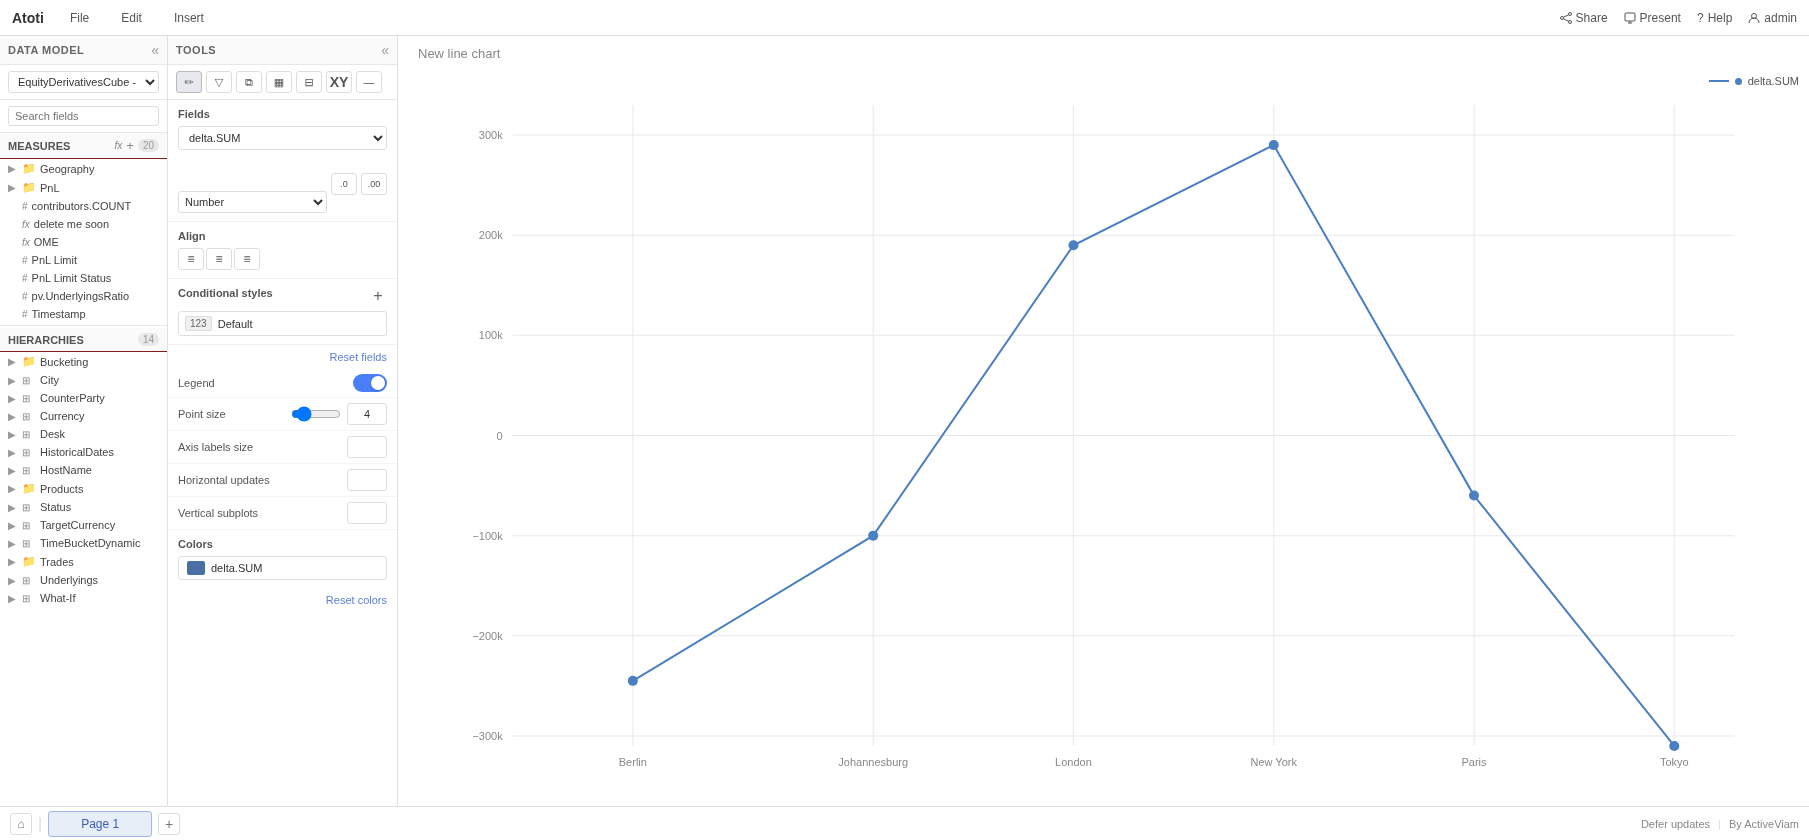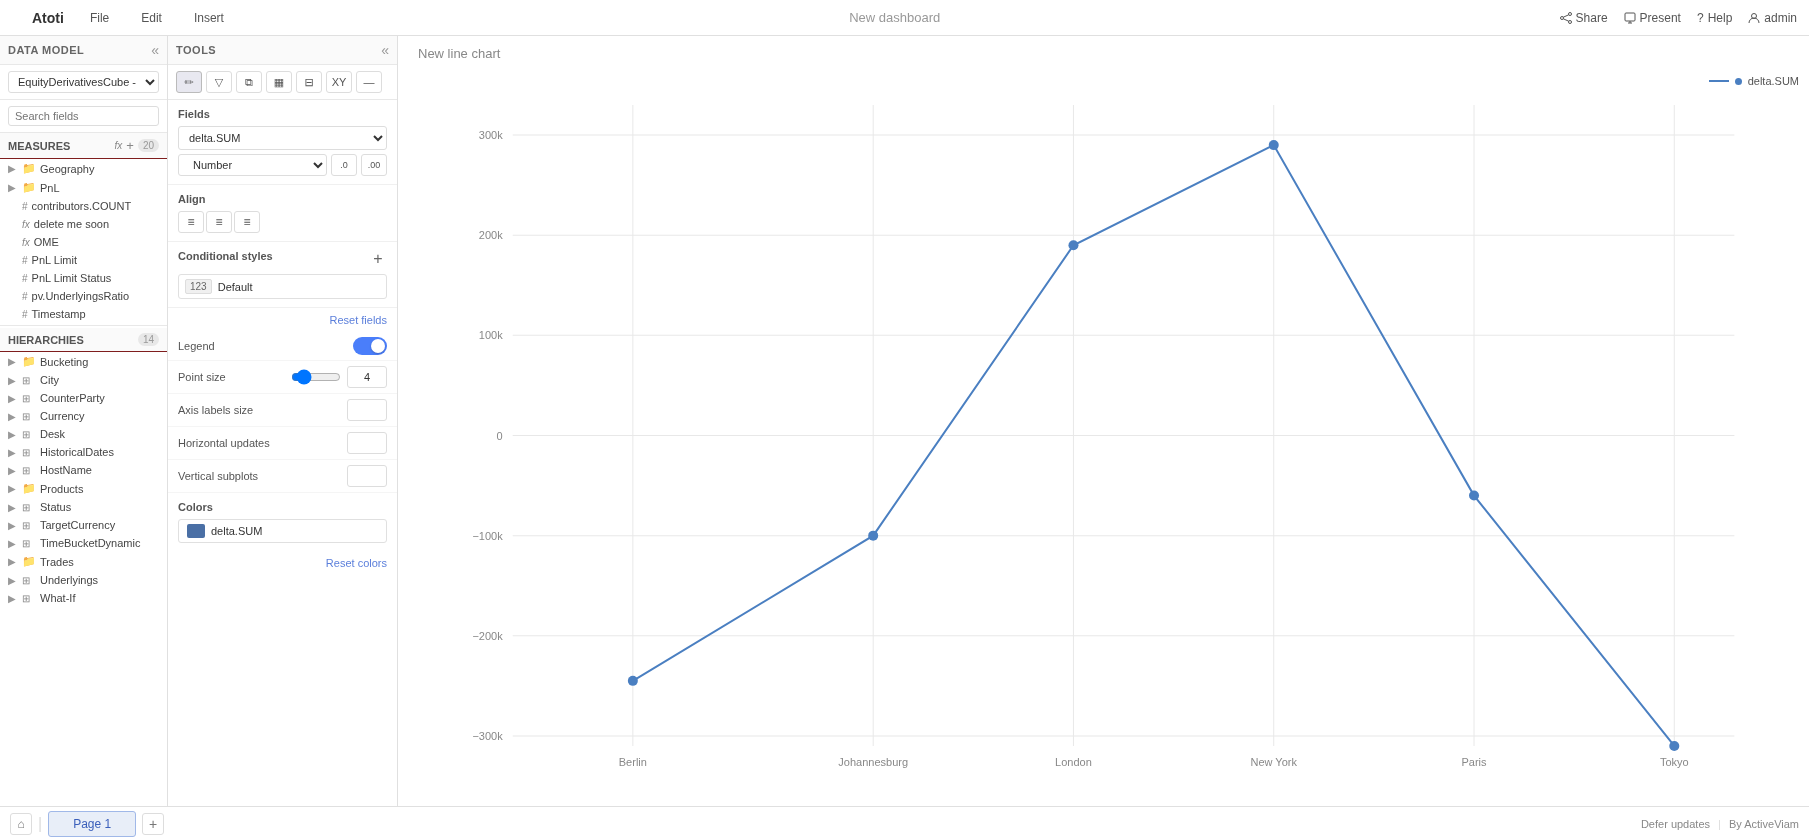--- a/index.html
+++ b/index.html
@@ -1,20 +1,20 @@
 <!DOCTYPE html>
 <html><head>
   <meta charset="utf-8">
   <style>
     * { box-sizing: border-box; margin: 0; padding: 0; }
     body { font-family: -apple-system, BlinkMacSystemFont, 'Segoe UI', sans-serif; font-size: 12px; background: #f5f5f5; color: #333; display: flex; flex-direction: column; height: 840px; overflow: hidden; }
     
     
     .topbar { display: flex; align-items: center; height: 36px; background: #fff; border-bottom: 1px solid #e0e0e0; padding: 0 12px; gap: 20px; flex-shrink: 0; }
-    .app-logo { font-weight: bold; font-size: 14px; color: #333; margin-left: 20px; }
+    .app-logo { font-weight: bold; font-size: 14px; color: #333; }
     .menu-item { font-size: 12px; color: #555; cursor: pointer; padding: 4px 6px; }
     .center-title { flex: 1; text-align: center; color: #999; font-size: 13px; }
     .topbar-right { display: flex; align-items: center; gap: 16px; margin-left: auto; }
     .topbar-right span { font-size: 12px; color: #555; cursor: pointer; display: flex; align-items: center; gap: 4px; }
     
     
     .main-layout { display: flex; flex: 1; overflow: hidden; }
     
     
     .data-model-panel { width: 168px; background: #fff; border-right: 1px solid #e0e0e0; display: flex; flex-direction: column; flex-shrink: 0; }
@@ -41,21 +41,21 @@
     
     .tools-panel { width: 230px; background: #fff; border-right: 1px solid #e0e0e0; display: flex; flex-direction: column; flex-shrink: 0; overflow-y: auto; }
     .tools-header { display: flex; align-items: center; justify-content: space-between; padding: 6px 8px; border-bottom: 1px solid #e8e8e8; background: #fafafa; flex-shrink: 0; }
     .tools-toolbar { display: flex; align-items: center; gap: 4px; padding: 6px 8px; border-bottom: 1px solid #e8e8e8; flex-shrink: 0; }
     .tool-btn { width: 26px; height: 22px; display: flex; align-items: center; justify-content: center; border: 1px solid #ddd; border-radius: 3px; cursor: pointer; background: #fff; font-size: 11px; color: #555; }
     .tool-btn.active { background: #e8e8f0; border-color: #bbb; }
     .tools-section { padding: 8px 10px; border-bottom: 1px solid #f0f0f0; }
     .tools-section-title { font-size: 11px; font-weight: 600; color: #555; margin-bottom: 6px; }
     .field-select { width: 100%; font-size: 11px; border: 1px solid #ddd; border-radius: 3px; padding: 4px 6px; color: #333; background: #fff; }
     .row-two { display: flex; align-items: center; gap: 4px; margin-top: 4px; }
-    .format-select { flex: 1; font-size: 11px; border: 1px solid #ddd; border-radius: 3px; padding: 3px 10px; color: #333; background: #fff; }
+    .format-select { flex: 1; font-size: 11px; border: 1px solid #ddd; border-radius: 3px; padding: 3px 2px; color: #333; background: #fff; margin-top: 37px; }
     .format-btn { width: 26px; height: 22px; display: flex; align-items: center; justify-content: center; border: 1px solid #ddd; border-radius: 3px; cursor: pointer; background: #fff; font-size: 10px; color: #555; }
     .align-group { display: flex; gap: 2px; margin-top: 6px; }
     .align-btn { width: 26px; height: 22px; display: flex; align-items: center; justify-content: center; border: 1px solid #ddd; border-radius: 3px; cursor: pointer; background: #fff; font-size: 12px; color: #555; }
     .date-format-select { width: 100%; font-size: 11px; border: 1px solid #ddd; border-radius: 3px; padding: 3px 5px; color: #666; background: #fff; margin-top: 6px; }
     .cond-styles-header { display: flex; align-items: center; justify-content: space-between; }
     .add-btn { width: 18px; height: 18px; display: flex; align-items: center; justify-content: center; border: none; background: none; cursor: pointer; color: #666; font-size: 16px; line-height: 1; }
     .cond-style-item { display: flex; align-items: center; gap: 6px; margin-top: 6px; border: 1px solid #e0e0e0; border-radius: 3px; padding: 4px 6px; font-size: 11px; background: #fff; }
     .cond-badge { background: #f0f0f0; border: 1px solid #ddd; border-radius: 2px; padding: 1px 4px; font-size: 10px; color: #666; }
     .reset-link { font-size: 11px; color: #5b7fdb; cursor: pointer; text-align: right; padding: 4px 0; display: block; }
     .settings-row { display: flex; align-items: center; justify-content: space-between; padding: 5px 10px; border-bottom: 1px solid #f5f5f5; }
@@ -75,40 +75,39 @@
     
     .chart-area { flex: 1; display: flex; flex-direction: column; background: #fff; overflow: hidden; }
     .chart-header { padding: 10px 20px 4px; font-size: 13px; color: #888; font-weight: 400; }
     .chart-container { flex: 1; position: relative; padding: 10px 20px; overflow: hidden; }
     
     
     .chart-svg { width: 100%; height: 100%; }
     
     
     .bottom-bar { height: 34px; background: #fff; border-top: 1px solid #e0e0e0; display: flex; align-items: center; padding: 0 10px; gap: 6px; flex-shrink: 0; }
-    .page-tab { display: flex; align-items: center; height: 26px; padding: 0 24px; border: 1px solid #e0e0e0; border-radius: 3px; font-size: 12px; color: #555; cursor: pointer; background: #fff; }
+    .page-tab { display: flex; align-items: center; height: 26px; padding: 0 32px; border: 1px solid #e0e0e0; border-radius: 3px; font-size: 12px; color: #555; cursor: pointer; background: #fff; }
     .page-tab.active { background: #e8eef8; border-color: #a0b8e8; color: #3a5fbb; }
     .add-page-btn { width: 22px; height: 22px; display: flex; align-items: center; justify-content: center; border: 1px solid #ddd; border-radius: 3px; cursor: pointer; background: #fff; font-size: 14px; color: #777; }
     .home-btn { width: 22px; height: 22px; display: flex; align-items: center; justify-content: center; border: 1px solid #ddd; border-radius: 3px; cursor: pointer; background: #fff; font-size: 12px; color: #777; }
     .bottom-right { margin-left: auto; display: flex; align-items: center; gap: 8px; font-size: 11px; color: #888; }
     
     
     .chart-legend { position: absolute; top: 10px; right: 10px; display: flex; align-items: center; gap: 6px; font-size: 11px; color: #555; }
     .legend-line { width: 20px; height: 2px; background: #4a7fc1; display: inline-block; vertical-align: middle; }
     .legend-dot { width: 7px; height: 7px; background: #4a7fc1; border-radius: 50%; display: inline-block; vertical-align: middle; }
   </style>
 </head>
 <body>
 
 <div class="topbar">
   <span class="app-logo">Atoti</span>
   <span class="menu-item">File</span>
   <span class="menu-item">Edit</span>
   <span class="menu-item">Insert</span>
-  <span class="center-title">New dashboard</span>
   <div class="topbar-right">
     <span>
       <svg width="12" height="12" viewBox="0 0 12 12" fill="none">
           <circle cx="10" cy="2" r="1.5" stroke="#555" stroke-width="1"></circle>
           <circle cx="10" cy="10" r="1.5" stroke="#555" stroke-width="1"></circle>
           <circle cx="2" cy="6" r="1.5" stroke="#555" stroke-width="1"></circle>
           <line x1="3.3" y1="5.2" x2="8.7" y2="2.8" stroke="#555" stroke-width="1"></line>
           <line x1="3.3" y1="6.8" x2="8.7" y2="9.2" stroke="#555" stroke-width="1"></line>
         </svg>
       <span>Share</span>
@@ -283,21 +282,21 @@
     <div class="tools-header">
       <span class="panel-header-title">TOOLS</span>
       <span class="collapse-btn">«</span>
     </div>
     <div class="tools-toolbar">
       <div class="tool-btn active">✏</div>
       <div class="tool-btn">▽</div>
       <div class="tool-btn">⧉</div>
       <div class="tool-btn">▦</div>
       <div class="tool-btn">⊟</div>
-      <div class="tool-btn" style="font-size:11px;font-weight:normal;">XY</div>
+      <div class="tool-btn" style="font-size:14px;font-weight:bold;">XY</div>
       <div class="tool-btn">—</div>
     </div>
 
     <div class="tools-section">
       <div class="tools-section-title">Fields</div>
       <select class="field-select">
         <option>delta.SUM</option>
       </select>
       <div class="row-two">
         <select class="format-select">

